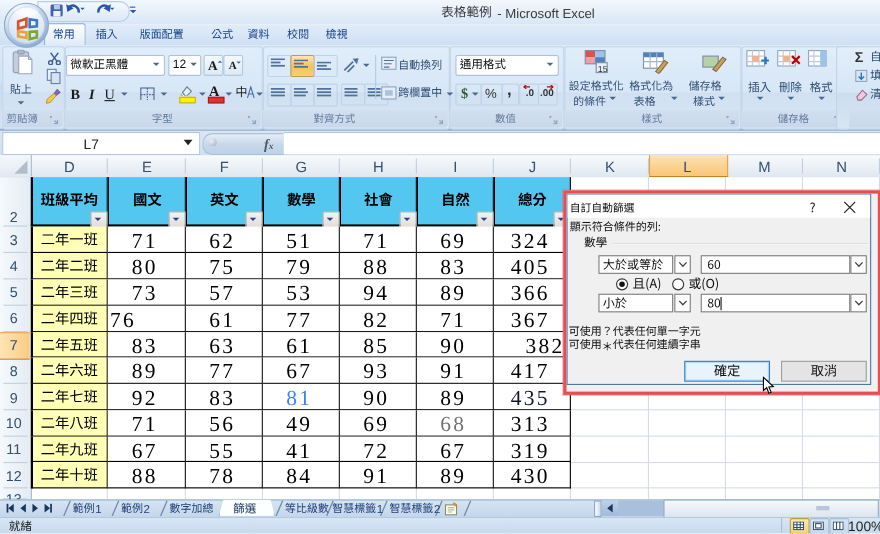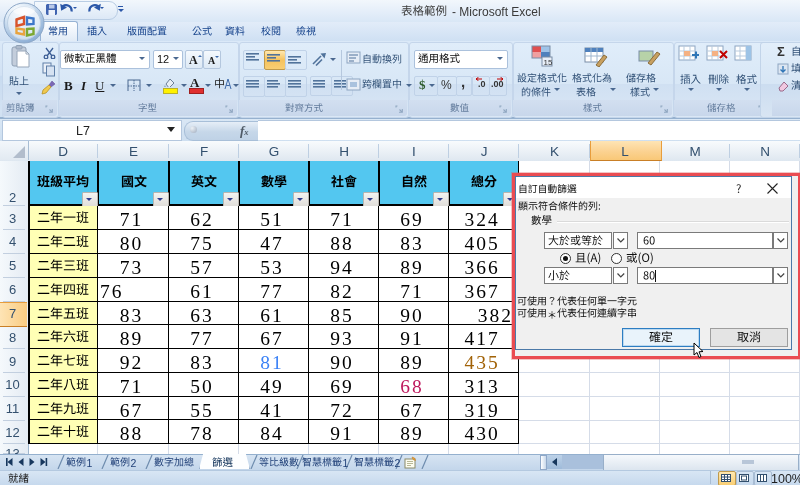--- a/index.html
+++ b/index.html
@@ -796,21 +796,21 @@
       <use href="#g74" transform="translate(13.0,11.18) scale(0.01300,-0.01300)"></use>
       <use href="#g73" transform="translate(26.0,11.18) scale(0.01300,-0.01300)"></use>
       <use href="#g76" transform="translate(39.0,11.18) scale(0.01300,-0.01300)"></use>
     </g>
   </svg>
 <div style="position:absolute;left:98px;top:230px;width:71px;height:24px;background:#fff;border-right:1.8px solid #000;border-bottom:1.6px solid #000;box-sizing:border-box;"></div>
 <div style="position:absolute;left:98px;top:234px;width:65px;text-align:center;font:normal 19.5px 'Liberation Serif',serif;color:#000;letter-spacing:2px;line-height:1;white-space:pre;text-indent:2px">80</div>
 <div style="position:absolute;left:169px;top:230px;width:70px;height:24px;background:#fff;border-right:1.8px solid #000;border-bottom:1.6px solid #000;box-sizing:border-box;"></div>
 <div style="position:absolute;left:169px;top:234px;width:64px;text-align:center;font:normal 19.5px 'Liberation Serif',serif;color:#000;letter-spacing:2px;line-height:1;white-space:pre;text-indent:2px">75</div>
 <div style="position:absolute;left:239px;top:230px;width:70px;height:24px;background:#fff;border-right:1.8px solid #000;border-bottom:1.6px solid #000;box-sizing:border-box;"></div>
-<div style="position:absolute;left:239px;top:234px;width:64px;text-align:center;font:normal 19.5px 'Liberation Serif',serif;color:#000;letter-spacing:2px;line-height:1;white-space:pre;text-indent:2px">47</div>
+<div style="position:absolute;left:239px;top:234px;width:64px;text-align:center;font:normal 19.5px 'Liberation Serif',serif;color:#000;letter-spacing:2px;line-height:1;white-space:pre;text-indent:2px">79</div>
 <div style="position:absolute;left:309px;top:230px;width:70px;height:24px;background:#fff;border-right:1.8px solid #000;border-bottom:1.6px solid #000;box-sizing:border-box;"></div>
 <div style="position:absolute;left:309px;top:234px;width:64px;text-align:center;font:normal 19.5px 'Liberation Serif',serif;color:#000;letter-spacing:2px;line-height:1;white-space:pre;text-indent:2px">88</div>
 <div style="position:absolute;left:379px;top:230px;width:70px;height:24px;background:#fff;border-right:1.8px solid #000;border-bottom:1.6px solid #000;box-sizing:border-box;"></div>
 <div style="position:absolute;left:379px;top:234px;width:64px;text-align:center;font:normal 19.5px 'Liberation Serif',serif;color:#000;letter-spacing:2px;line-height:1;white-space:pre;text-indent:2px">83</div>
 <div style="position:absolute;left:449px;top:230px;width:70px;height:24px;background:#fff;border-right:1.8px solid #000;border-bottom:1.6px solid #000;box-sizing:border-box;"></div>
 <div style="position:absolute;left:449px;top:234px;width:64px;text-align:center;font:normal 19.5px 'Liberation Serif',serif;color:#000;letter-spacing:2px;line-height:1;white-space:pre;text-indent:2px">405</div>
 <div style="position:absolute;left:28px;top:254px;width:70px;height:24px;background:#FFFFB5;border-right:1.8px solid #000;border-bottom:1.6px solid #000;box-sizing:border-box;border-left:2px solid #000;"></div>
 <svg style="position:absolute;left:37.0px;top:259px;overflow:visible" width="53" height="14">
     <g fill="#000">
       <use href="#g73" transform="translate(0.0,11.18) scale(0.01300,-0.01300)"></use>
@@ -907,40 +907,40 @@
 <div style="position:absolute;left:98px;top:353px;width:65px;text-align:center;font:normal 19.5px 'Liberation Serif',serif;color:#000;letter-spacing:2px;line-height:1;white-space:pre;text-indent:2px">92</div>
 <div style="position:absolute;left:169px;top:349px;width:70px;height:24px;background:#fff;border-right:1.8px solid #000;border-bottom:1.6px solid #000;box-sizing:border-box;"></div>
 <div style="position:absolute;left:169px;top:353px;width:64px;text-align:center;font:normal 19.5px 'Liberation Serif',serif;color:#000;letter-spacing:2px;line-height:1;white-space:pre;text-indent:2px">83</div>
 <div style="position:absolute;left:239px;top:349px;width:70px;height:24px;background:#fff;border-right:1.8px solid #000;border-bottom:1.6px solid #000;box-sizing:border-box;"></div>
 <div style="position:absolute;left:239px;top:353px;width:64px;text-align:center;font:normal 19.5px 'Liberation Serif',serif;color:#3b82f6;letter-spacing:2px;line-height:1;white-space:pre;text-indent:2px">81</div>
 <div style="position:absolute;left:309px;top:349px;width:70px;height:24px;background:#fff;border-right:1.8px solid #000;border-bottom:1.6px solid #000;box-sizing:border-box;"></div>
 <div style="position:absolute;left:309px;top:353px;width:64px;text-align:center;font:normal 19.5px 'Liberation Serif',serif;color:#000;letter-spacing:2px;line-height:1;white-space:pre;text-indent:2px">90</div>
 <div style="position:absolute;left:379px;top:349px;width:70px;height:24px;background:#fff;border-right:1.8px solid #000;border-bottom:1.6px solid #000;box-sizing:border-box;"></div>
 <div style="position:absolute;left:379px;top:353px;width:64px;text-align:center;font:normal 19.5px 'Liberation Serif',serif;color:#000;letter-spacing:2px;line-height:1;white-space:pre;text-indent:2px">89</div>
 <div style="position:absolute;left:449px;top:349px;width:70px;height:24px;background:#fff;border-right:1.8px solid #000;border-bottom:1.6px solid #000;box-sizing:border-box;"></div>
-<div style="position:absolute;left:449px;top:353px;width:64px;text-align:center;font:normal 19.5px 'Liberation Serif',serif;color:#a16207;letter-spacing:2px;line-height:1;white-space:pre;text-indent:2px">435</div>
+<div style="position:absolute;left:449px;top:353px;width:64px;text-align:center;font:normal 19.5px 'Liberation Serif',serif;color:#0f172a;letter-spacing:2px;line-height:1;white-space:pre;text-indent:2px">435</div>
 <div style="position:absolute;left:28px;top:373px;width:70px;height:24px;background:#FFFFB5;border-right:1.8px solid #000;border-bottom:1.6px solid #000;box-sizing:border-box;border-left:2px solid #000;"></div>
 <svg style="position:absolute;left:37.0px;top:378px;overflow:visible" width="53" height="14">
     <g fill="#000">
       <use href="#g73" transform="translate(0.0,11.18) scale(0.01300,-0.01300)"></use>
       <use href="#g74" transform="translate(13.0,11.18) scale(0.01300,-0.01300)"></use>
       <use href="#g82" transform="translate(26.0,11.18) scale(0.01300,-0.01300)"></use>
       <use href="#g76" transform="translate(39.0,11.18) scale(0.01300,-0.01300)"></use>
     </g>
   </svg>
 <div style="position:absolute;left:98px;top:373px;width:71px;height:24px;background:#fff;border-right:1.8px solid #000;border-bottom:1.6px solid #000;box-sizing:border-box;"></div>
 <div style="position:absolute;left:98px;top:377px;width:65px;text-align:center;font:normal 19.5px 'Liberation Serif',serif;color:#000;letter-spacing:2px;line-height:1;white-space:pre;text-indent:2px">71</div>
 <div style="position:absolute;left:169px;top:373px;width:70px;height:24px;background:#fff;border-right:1.8px solid #000;border-bottom:1.6px solid #000;box-sizing:border-box;"></div>
-<div style="position:absolute;left:169px;top:377px;width:64px;text-align:center;font:normal 19.5px 'Liberation Serif',serif;color:#000;letter-spacing:2px;line-height:1;white-space:pre;text-indent:2px">50</div>
+<div style="position:absolute;left:169px;top:377px;width:64px;text-align:center;font:normal 19.5px 'Liberation Serif',serif;color:#000;letter-spacing:2px;line-height:1;white-space:pre;text-indent:2px">56</div>
 <div style="position:absolute;left:239px;top:373px;width:70px;height:24px;background:#fff;border-right:1.8px solid #000;border-bottom:1.6px solid #000;box-sizing:border-box;"></div>
 <div style="position:absolute;left:239px;top:377px;width:64px;text-align:center;font:normal 19.5px 'Liberation Serif',serif;color:#000;letter-spacing:2px;line-height:1;white-space:pre;text-indent:2px">49</div>
 <div style="position:absolute;left:309px;top:373px;width:70px;height:24px;background:#fff;border-right:1.8px solid #000;border-bottom:1.6px solid #000;box-sizing:border-box;"></div>
 <div style="position:absolute;left:309px;top:377px;width:64px;text-align:center;font:normal 19.5px 'Liberation Serif',serif;color:#000;letter-spacing:2px;line-height:1;white-space:pre;text-indent:2px">69</div>
 <div style="position:absolute;left:379px;top:373px;width:70px;height:24px;background:#fff;border-right:1.8px solid #000;border-bottom:1.6px solid #000;box-sizing:border-box;"></div>
-<div style="position:absolute;left:379px;top:377px;width:64px;text-align:center;font:normal 19.5px 'Liberation Serif',serif;color:#be185d;letter-spacing:2px;line-height:1;white-space:pre;text-indent:2px">68</div>
+<div style="position:absolute;left:379px;top:377px;width:64px;text-align:center;font:normal 19.5px 'Liberation Serif',serif;color:#737373;letter-spacing:2px;line-height:1;white-space:pre;text-indent:2px">68</div>
 <div style="position:absolute;left:449px;top:373px;width:70px;height:24px;background:#fff;border-right:1.8px solid #000;border-bottom:1.6px solid #000;box-sizing:border-box;"></div>
 <div style="position:absolute;left:449px;top:377px;width:64px;text-align:center;font:normal 19.5px 'Liberation Serif',serif;color:#000;letter-spacing:2px;line-height:1;white-space:pre;text-indent:2px">313</div>
 <div style="position:absolute;left:28px;top:397px;width:70px;height:23px;background:#FFFFB5;border-right:1.8px solid #000;border-bottom:1.6px solid #000;box-sizing:border-box;border-left:2px solid #000;"></div>
 <svg style="position:absolute;left:37.0px;top:402px;overflow:visible" width="53" height="14">
     <g fill="#000">
       <use href="#g73" transform="translate(0.0,11.18) scale(0.01300,-0.01300)"></use>
       <use href="#g74" transform="translate(13.0,11.18) scale(0.01300,-0.01300)"></use>
       <use href="#g83" transform="translate(26.0,11.18) scale(0.01300,-0.01300)"></use>
       <use href="#g76" transform="translate(39.0,11.18) scale(0.01300,-0.01300)"></use>
     </g>

